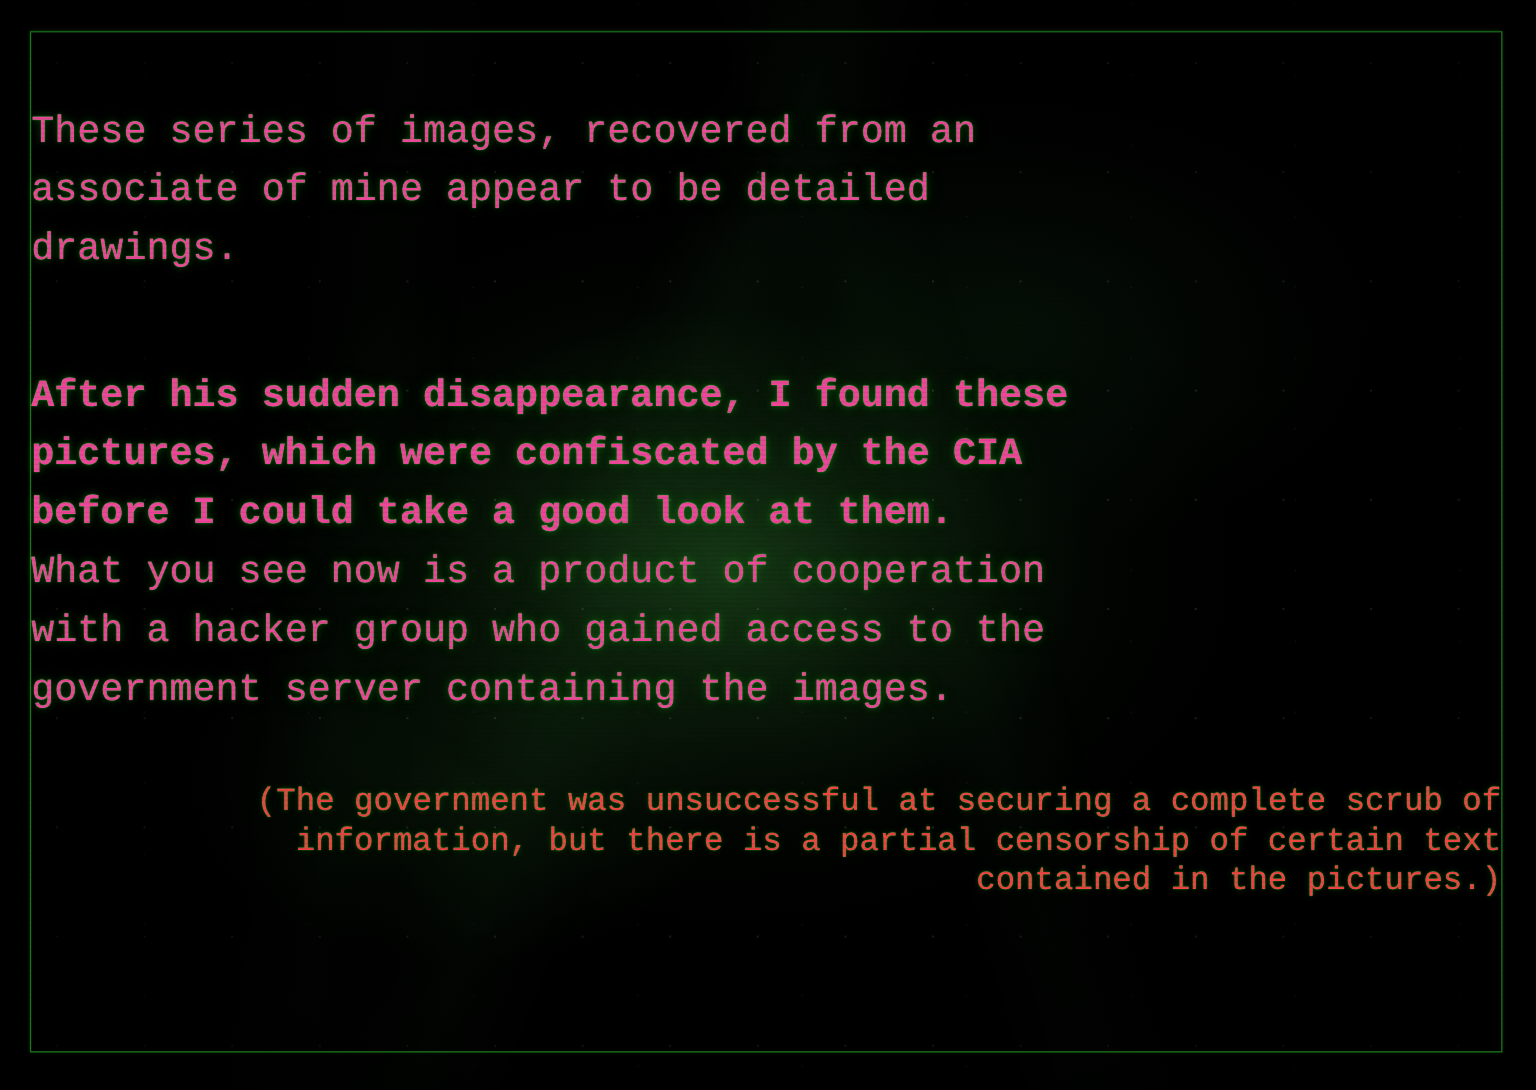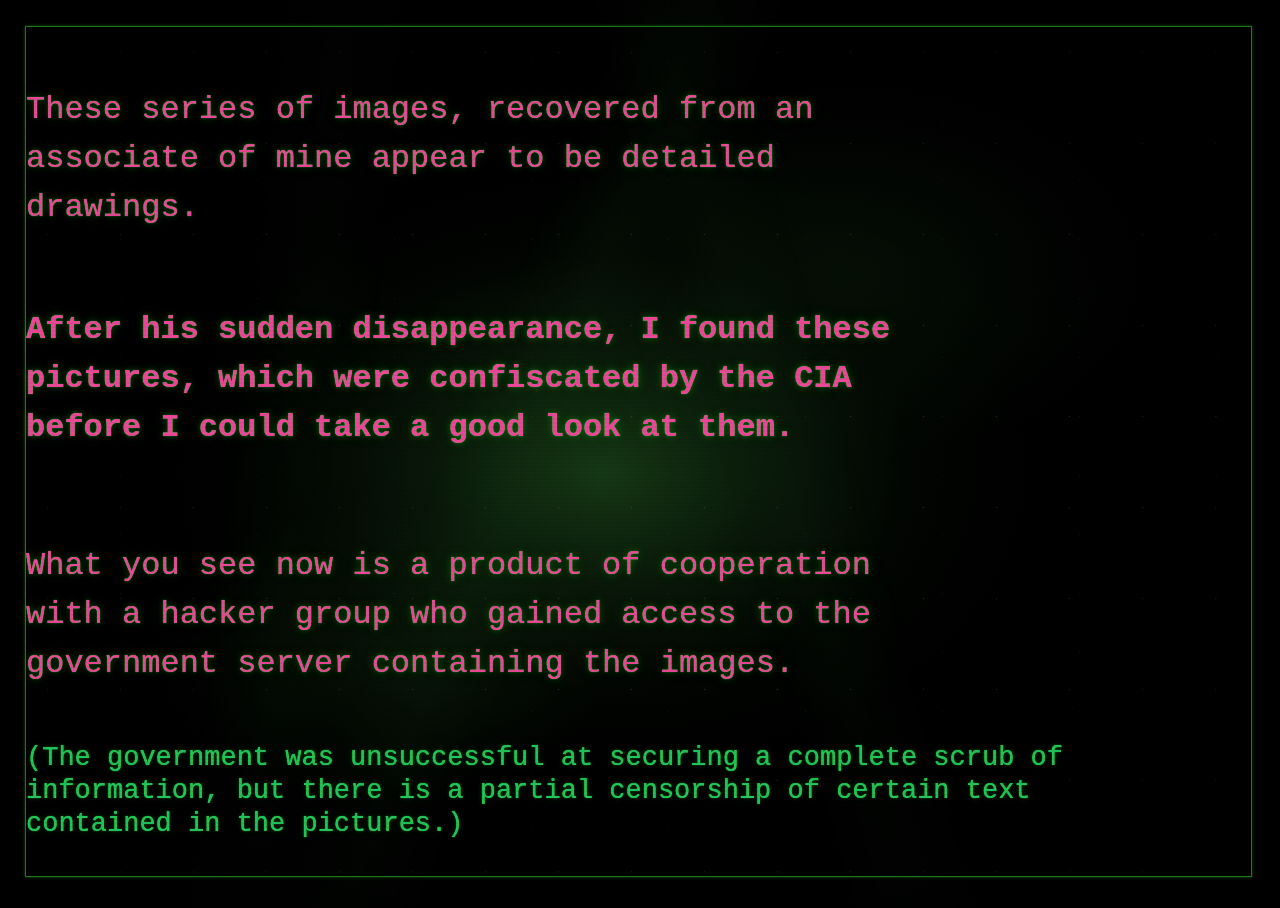--- a/index.html
+++ b/index.html
@@ -98,29 +98,29 @@
     color: #ec4899;
     text-shadow:
       0 0 1px rgba(60,255,60,0.9),
       0 0 6px rgba(30,200,30,0.35),
       0 0 14px rgba(20,160,20,0.22);
     white-space: pre-wrap;
   }
 
   .p1 { margin-top: 58px; }
   .p2 { margin-top: 73px; font-weight: bold; }
-  .p3 { margin-top: 89px; }
+  .p3 { }
 
   .note {
     width: 100%;
-    text-align: left;
+    text-align: right;
     margin-top: 54px;
     font-size: 27px;
     line-height: 33px;
-    color: #22c55e;
+    color: #ef4444;
     text-shadow:
       0 0 1px rgba(60,250,60,0.85),
       0 0 5px rgba(30,190,30,0.3);
     white-space: pre-wrap;
   }
 
   
   .scanlines {
     position: absolute;
     inset: 0;

